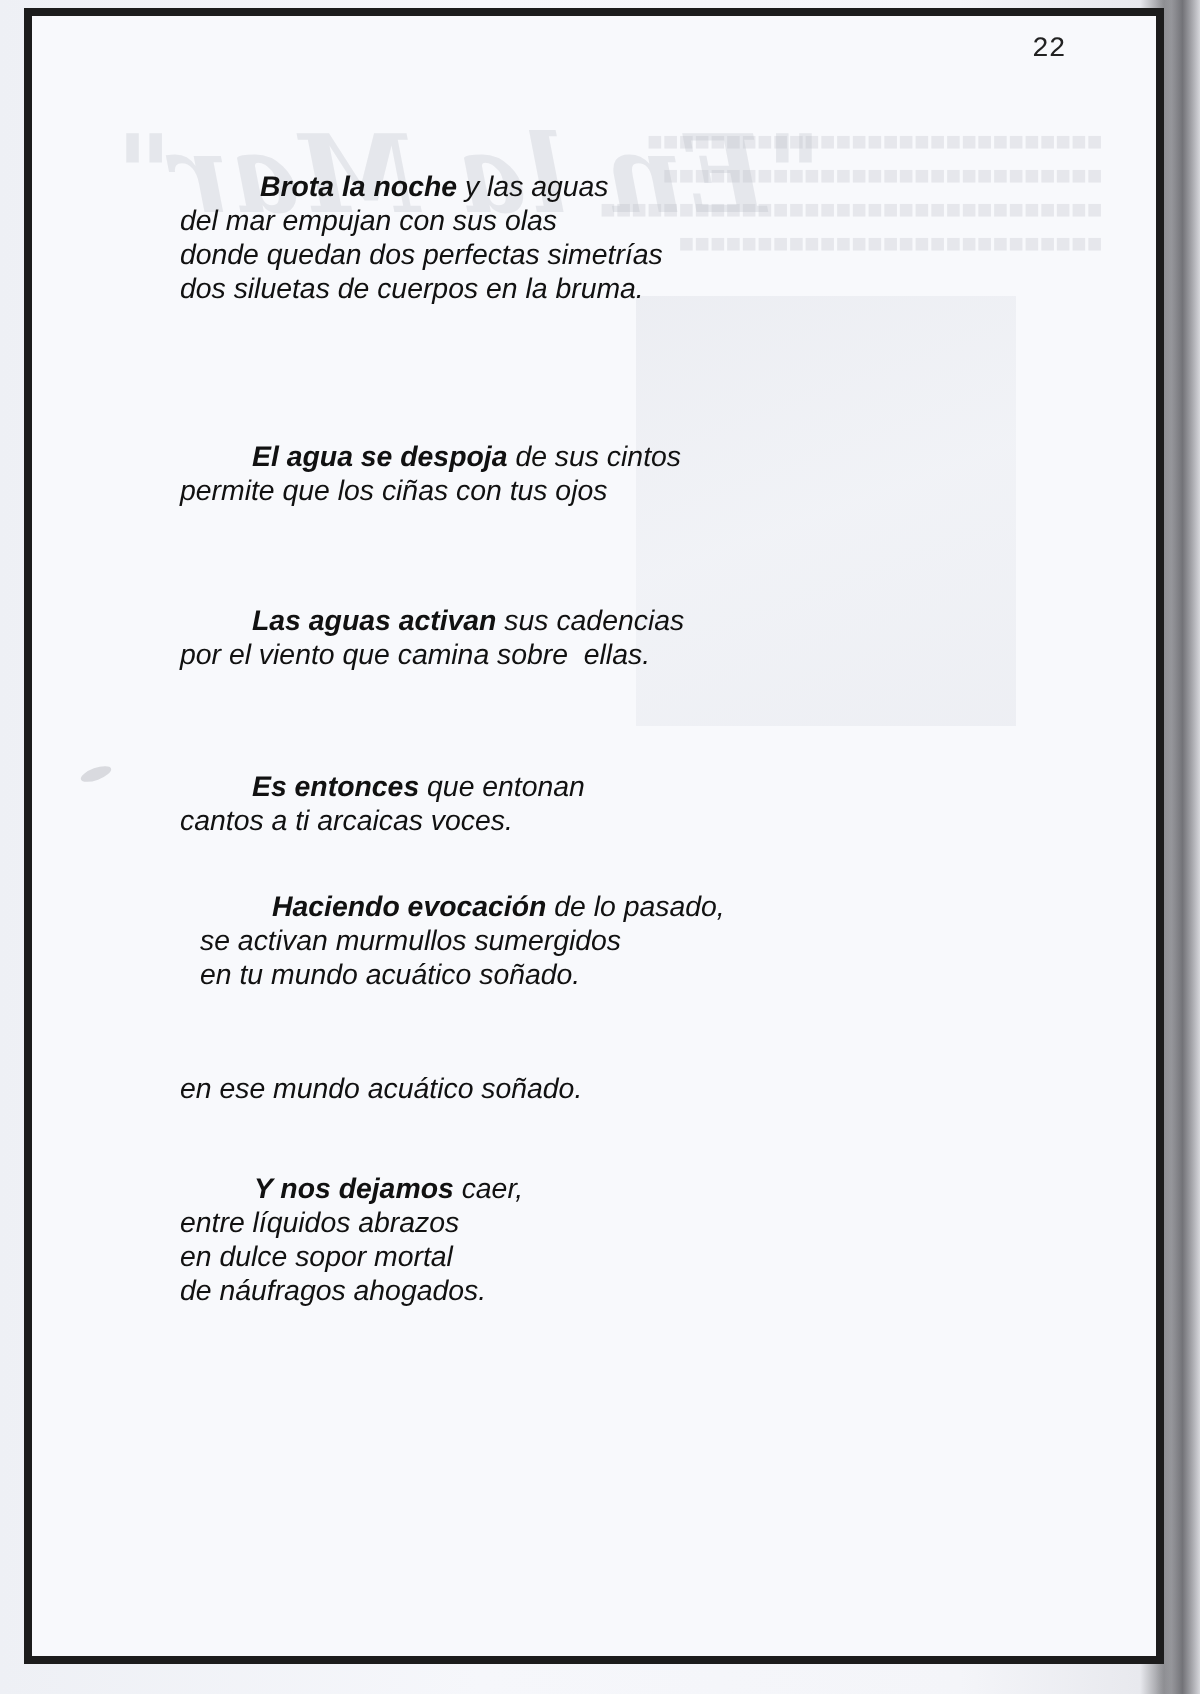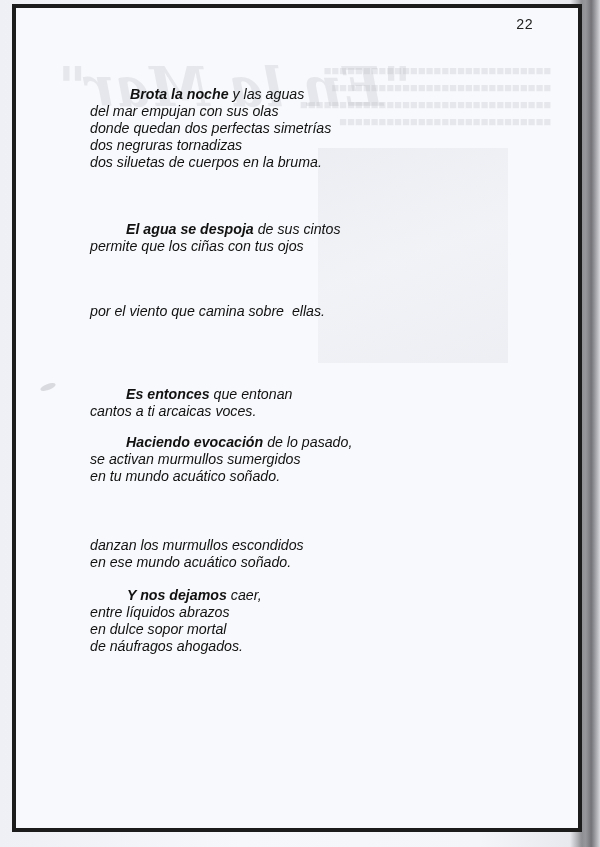--- a/index.html
+++ b/index.html
@@ -100,21 +100,21 @@
     .line.first {
       padding-left: 40px;
     }
     .bold {
       font-weight: bold;
     }
     .stanza-1 { position: absolute; top: 0; }
     .stanza-2 { position: absolute; top: 135px; }
     .stanza-3 { position: absolute; top: 217px; }
     .stanza-4 { position: absolute; top: 300px; }
-    .stanza-5 { position: absolute; top: 348px; }
+    .stanza-5 { position: absolute; top: 360px; margin-left: 10px; }
     .stanza-6 { position: absolute; top: 451px; }
     .stanza-7 { position: absolute; top: 501px; }
     .stanza-2 .line.first,
     .stanza-3 .line.first,
     .stanza-4 .line.first,
     .stanza-5 .line.first { padding-left: 36px; }
     .stanza-7 .line.first { padding-left: 37px; }
     .specks {
       position: absolute;
       left: 40px;
@@ -145,46 +145,45 @@
 <div class="specks"></div>
 
 <div class="page-number">22</div>
 
 <div class="poem">
 
   <div class="stanza stanza-1">
     <span class="line first"><span class="bold">Brota la noche</span><span> y las aguas</span></span>
     <span class="line">del mar empujan con sus olas</span>
     <span class="line">donde quedan dos perfectas simetrías</span>
-    <span class="line">dos negruras tornadizas</span>
     <span class="line">dos siluetas de cuerpos en la bruma.</span>
   </div>
 
   <div class="stanza stanza-2">
     <span class="line first"><span class="bold">El agua se despoja</span><span> de sus cintos</span></span>
     <span class="line">permite que los ciñas con tus ojos</span>
   </div>
 
   <div class="stanza stanza-3">
+    <span class="line first"><span class="bold">Las aguas activan</span><span> sus cadencias</span></span>
     <span class="line">por el viento que camina sobre  ellas.</span>
   </div>
 
   <div class="stanza stanza-4">
     <span class="line first"><span class="bold">Es entonces</span><span> que entonan</span></span>
     <span class="line">cantos a ti arcaicas voces.</span>
   </div>
 
   <div class="stanza stanza-5">
     <span class="line first"><span class="bold">Haciendo evocación</span><span> de lo pasado,</span></span>
     <span class="line">se activan murmullos sumergidos</span>
     <span class="line">en tu mundo acuático soñado.</span>
   </div>
 
   <div class="stanza stanza-6">
-    <span class="line">danzan los murmullos escondidos</span>
     <span class="line">en ese mundo acuático soñado.</span>
   </div>
 
   <div class="stanza stanza-7">
     <span class="line first"><span class="bold">Y nos dejamos</span><span> caer,</span></span>
     <span class="line">entre líquidos abrazos</span>
     <span class="line">en dulce sopor mortal</span>
     <span class="line">de náufragos ahogados.</span>
   </div>
 

